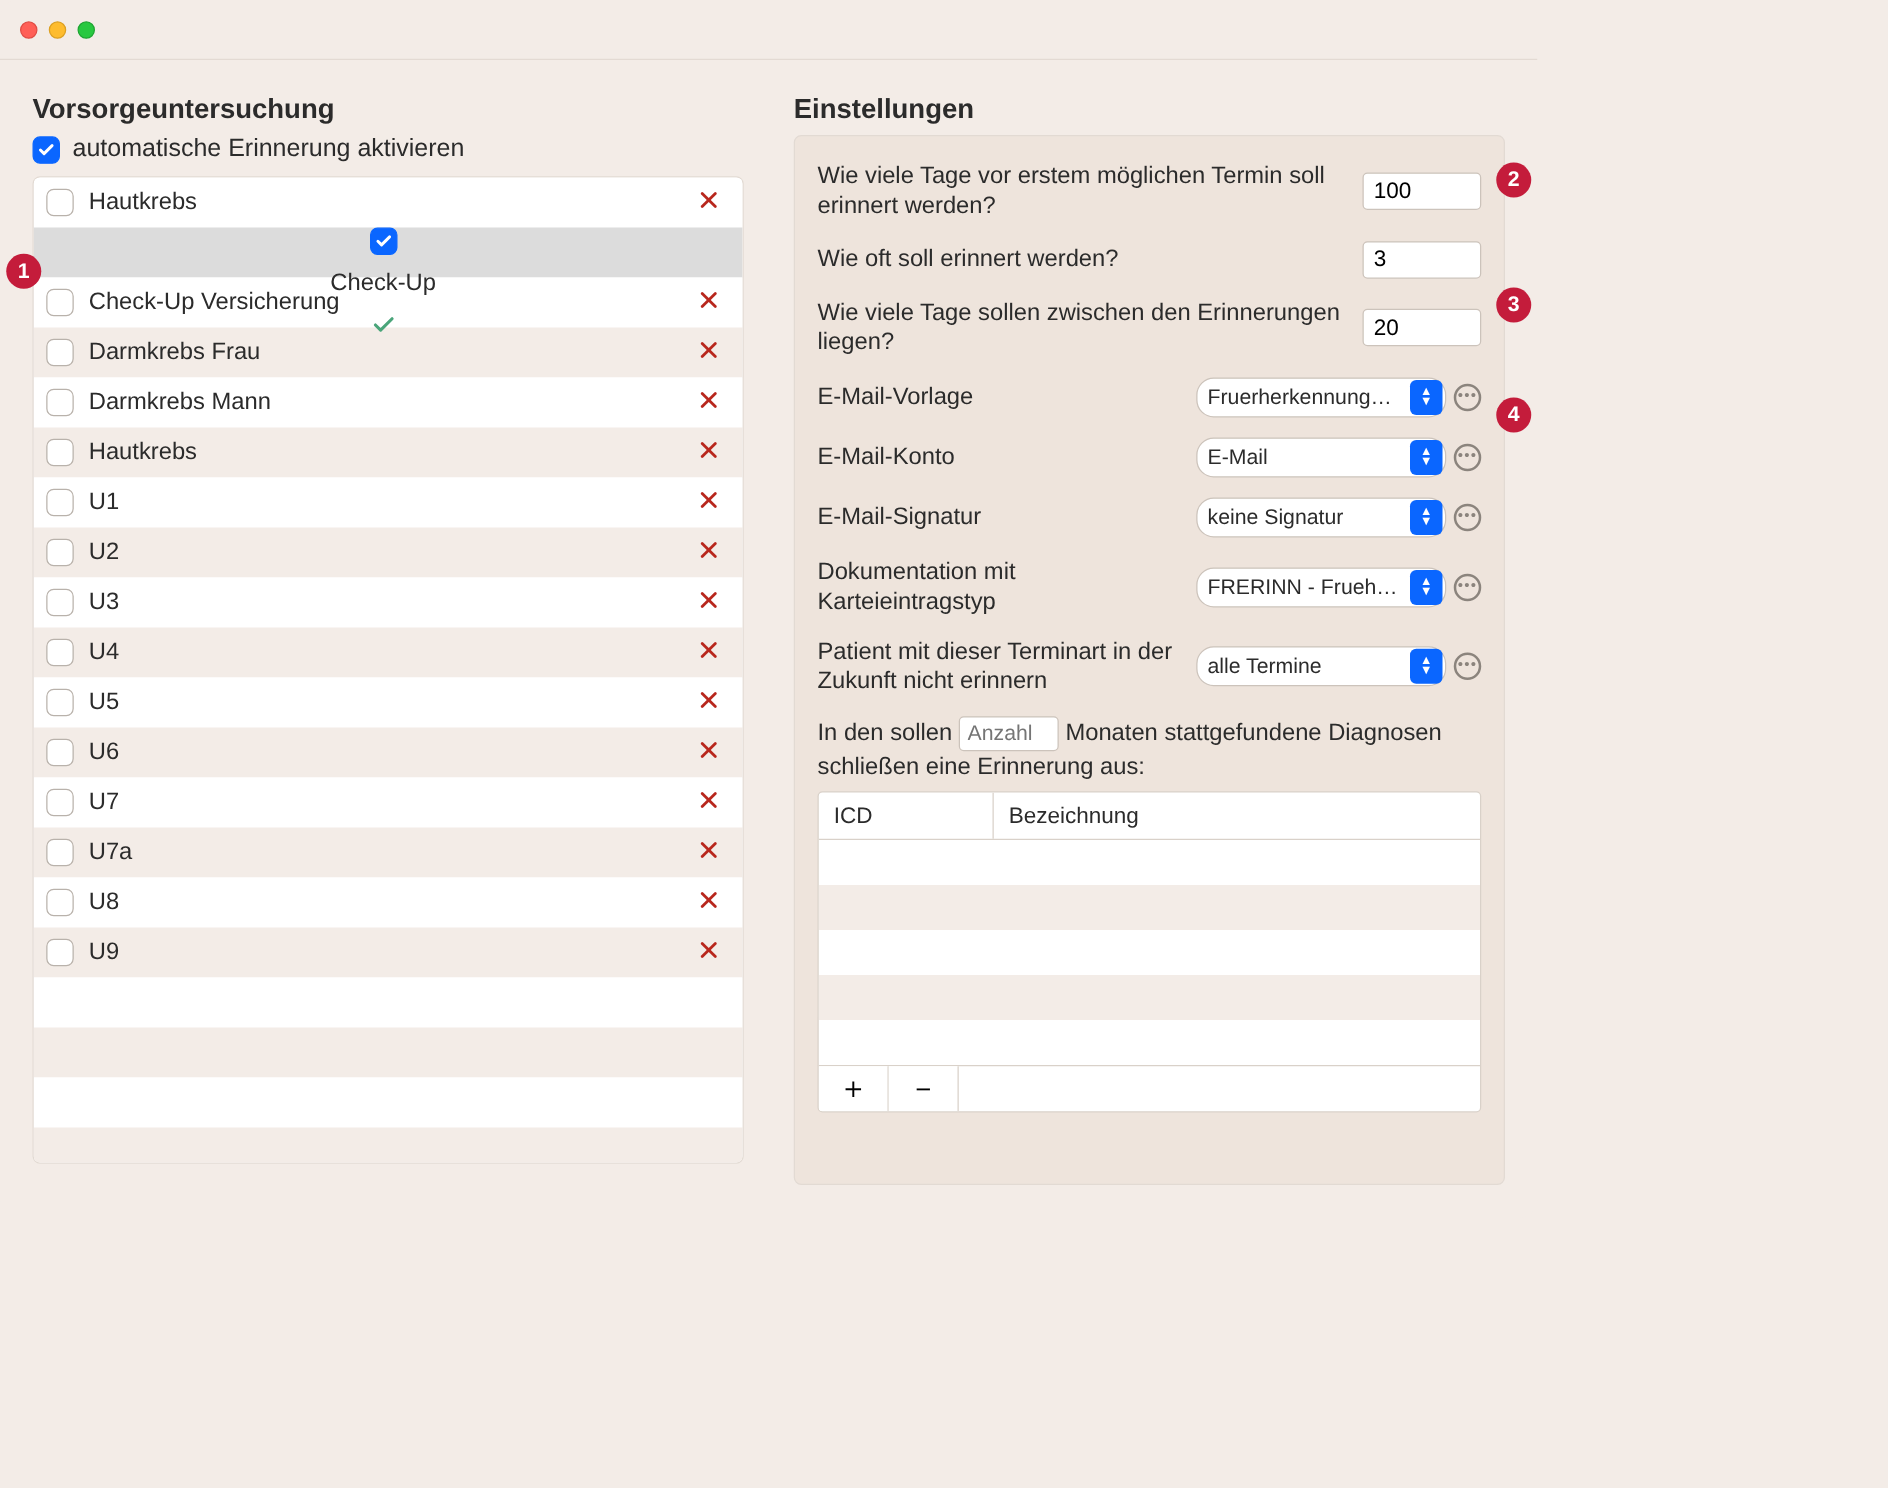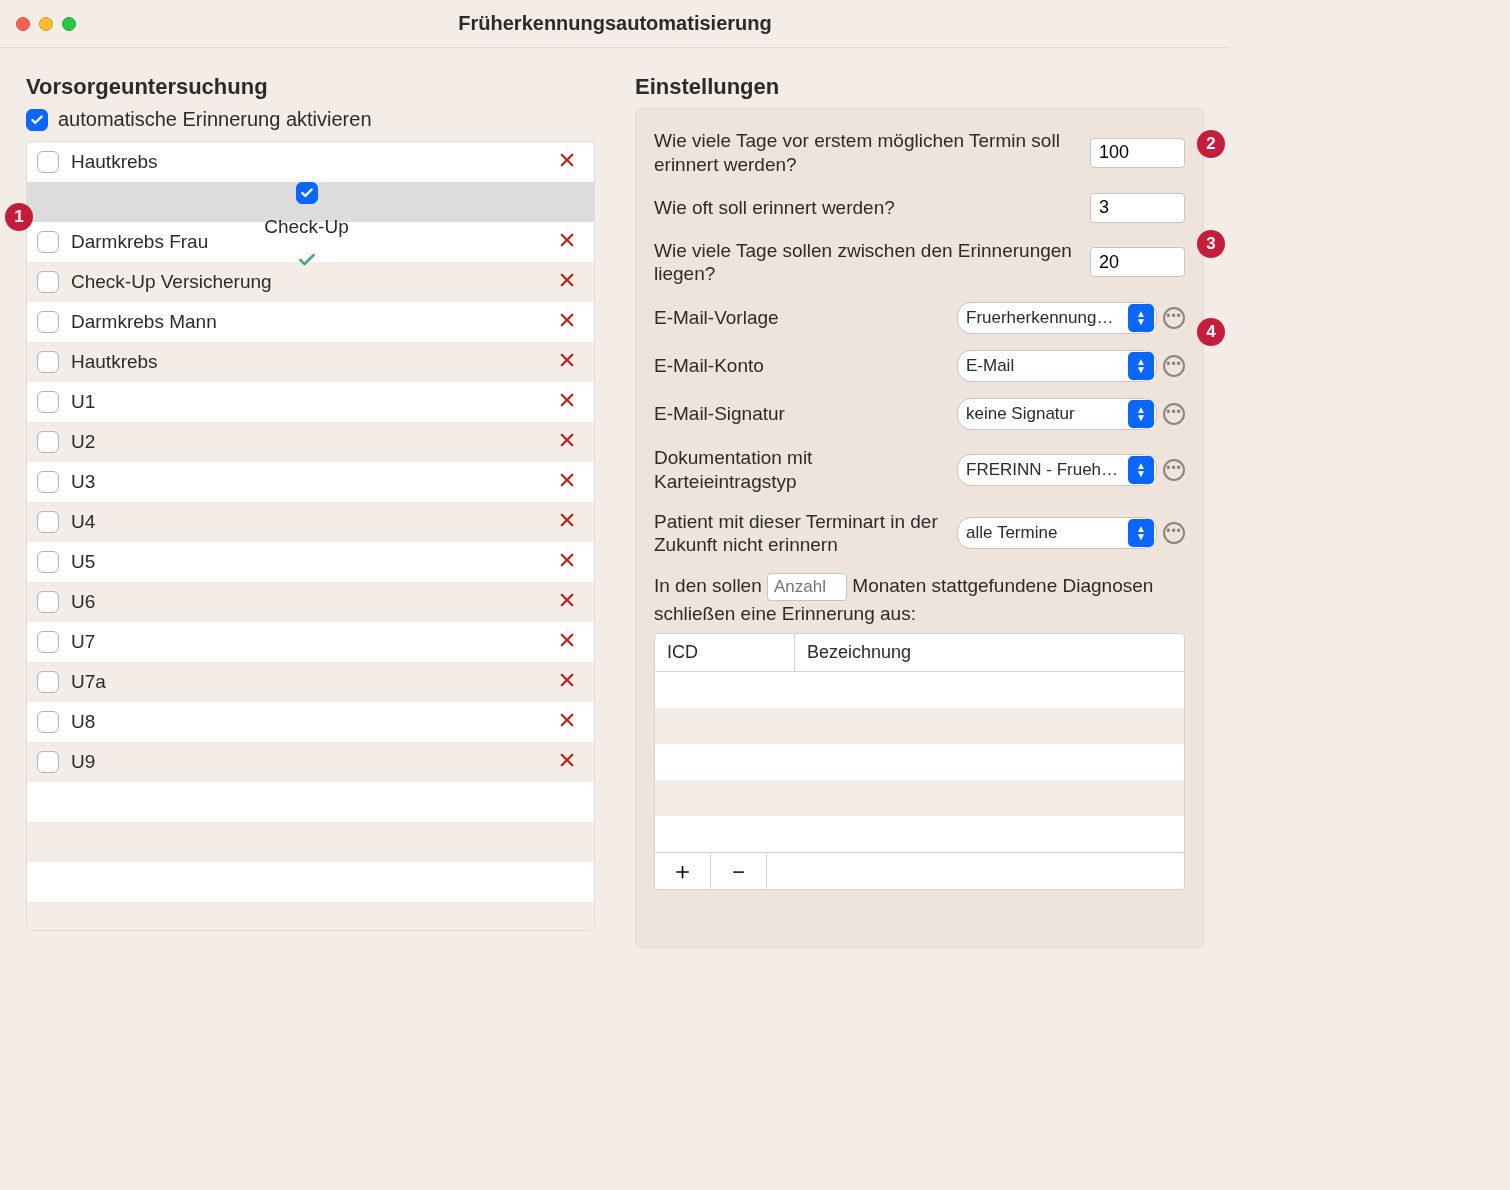--- a/index.html
+++ b/index.html
@@ -142,21 +142,20 @@
 </head>
 <body>
 
 <div class="window" style="position:relative;">
   <div class="titlebar">
     <div class="traffic-lights">
       <div class="dot red"></div>
       <div class="dot yellow"></div>
       <div class="dot green"></div>
     </div>
-    <div class="title">Früherkennungsautomatisierung</div>
   </div>
 
   <div class="content">
 
     <div class="left">
       <h2 class="section">Vorsorgeuntersuchung</h2>
       <div class="cbrow">
         <div id="master-cb" class="checkbox checked">
           <svg width="14" height="14" viewBox="0 0 24 24" fill="none" stroke="white" stroke-width="4" stroke-linecap="round" stroke-linejoin="round">
               <polyline points="20 6 9 17 4 12"></polyline>
@@ -179,29 +178,29 @@
                 <polyline points="20 6 9 17 4 12"></polyline>
               </svg>
             </div>
             <div class="name">Check-Up</div>
             <div class="status-check"><svg width="20" height="20" viewBox="0 0 24 24" fill="none" stroke="#4aa57a" stroke-width="3" stroke-linecap="round" stroke-linejoin="round">
                 <polyline points="20 6 9 17 4 12"></polyline>
               </svg></div>
           </div>
           <div class="list-row">
             <div class="checkbox"></div>
+            <div class="name">Check-Up Versicherung</div>
+            <div class="status-x"><svg width="18" height="18" viewBox="0 0 24 24" fill="none" stroke="#b8271d" stroke-width="3" stroke-linecap="round">
+                <line x1="5" y1="5" x2="19" y2="19"></line>
+                <line x1="19" y1="5" x2="5" y2="19"></line>
+              </svg></div>
+          </div>
+          <div class="list-row">
+            <div class="checkbox"></div>
             <div class="name">Darmkrebs Frau</div>
-            <div class="status-x"><svg width="18" height="18" viewBox="0 0 24 24" fill="none" stroke="#b8271d" stroke-width="3" stroke-linecap="round">
-                <line x1="5" y1="5" x2="19" y2="19"></line>
-                <line x1="19" y1="5" x2="5" y2="19"></line>
-              </svg></div>
-          </div>
-          <div class="list-row">
-            <div class="checkbox"></div>
-            <div class="name">Check-Up Versicherung</div>
             <div class="status-x"><svg width="18" height="18" viewBox="0 0 24 24" fill="none" stroke="#b8271d" stroke-width="3" stroke-linecap="round">
                 <line x1="5" y1="5" x2="19" y2="19"></line>
                 <line x1="19" y1="5" x2="5" y2="19"></line>
               </svg></div>
           </div>
           <div class="list-row">
             <div class="checkbox"></div>
             <div class="name">Darmkrebs Mann</div>
             <div class="status-x"><svg width="18" height="18" viewBox="0 0 24 24" fill="none" stroke="#b8271d" stroke-width="3" stroke-linecap="round">
                 <line x1="5" y1="5" x2="19" y2="19"></line>

